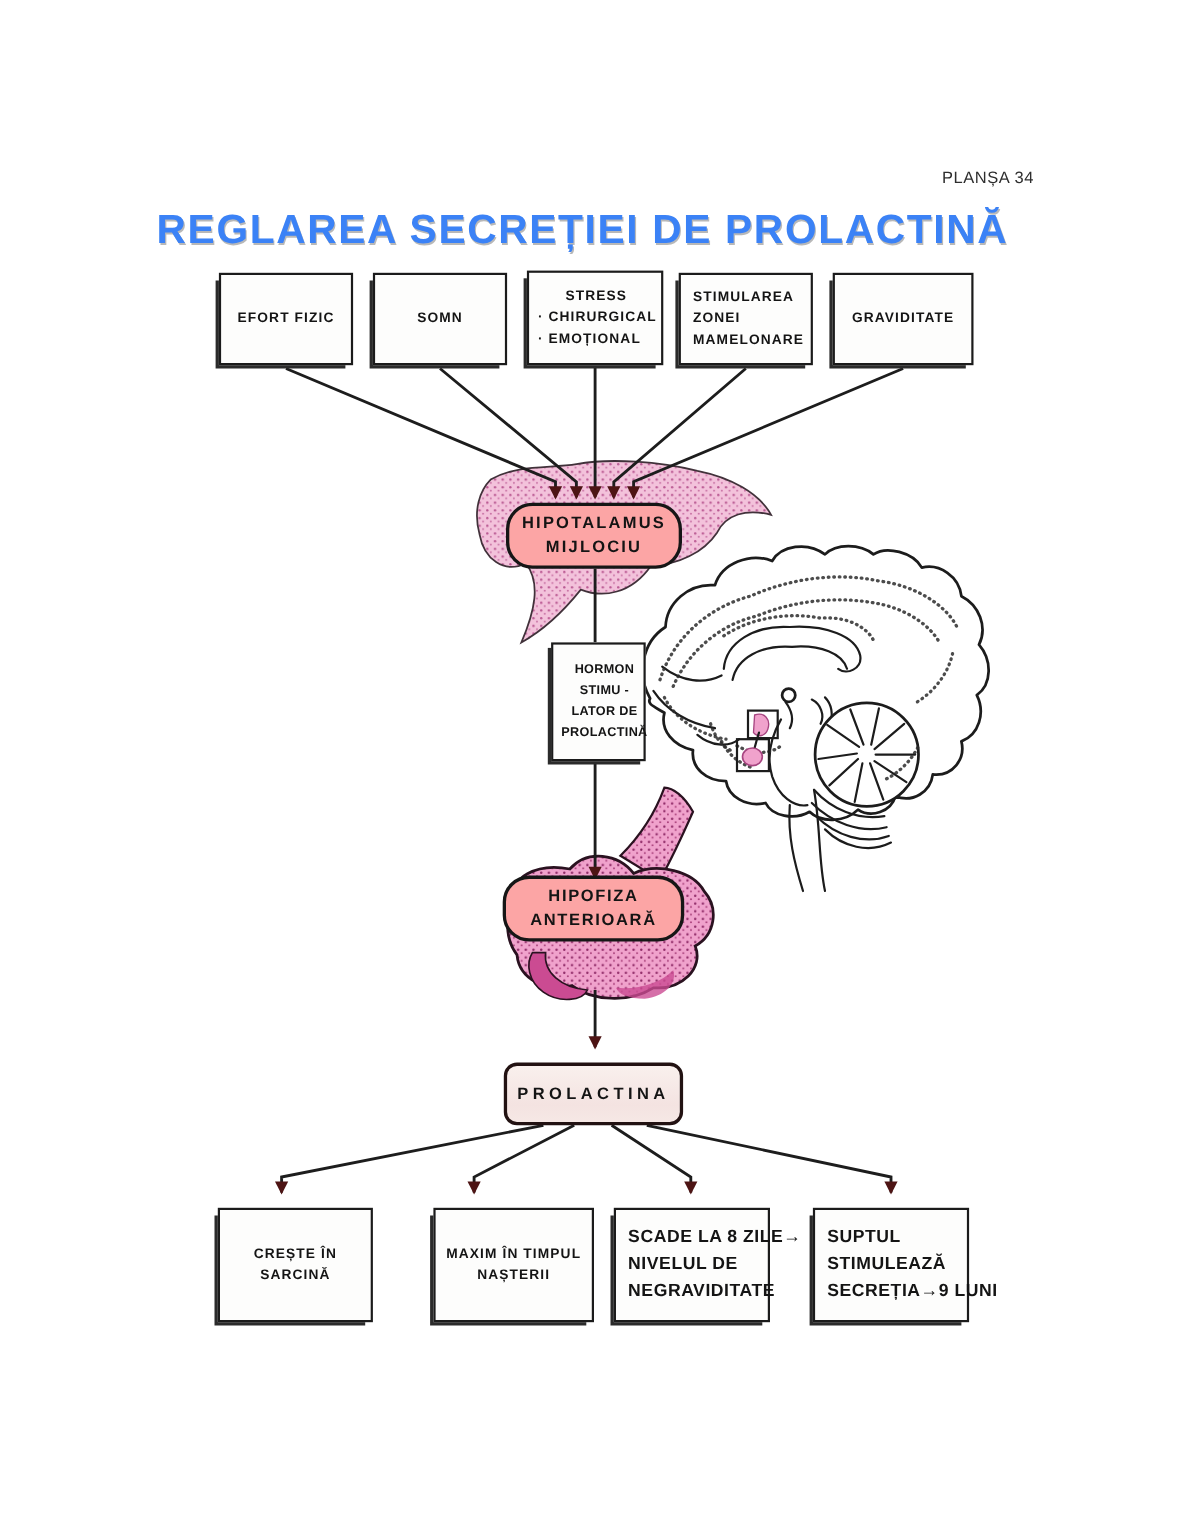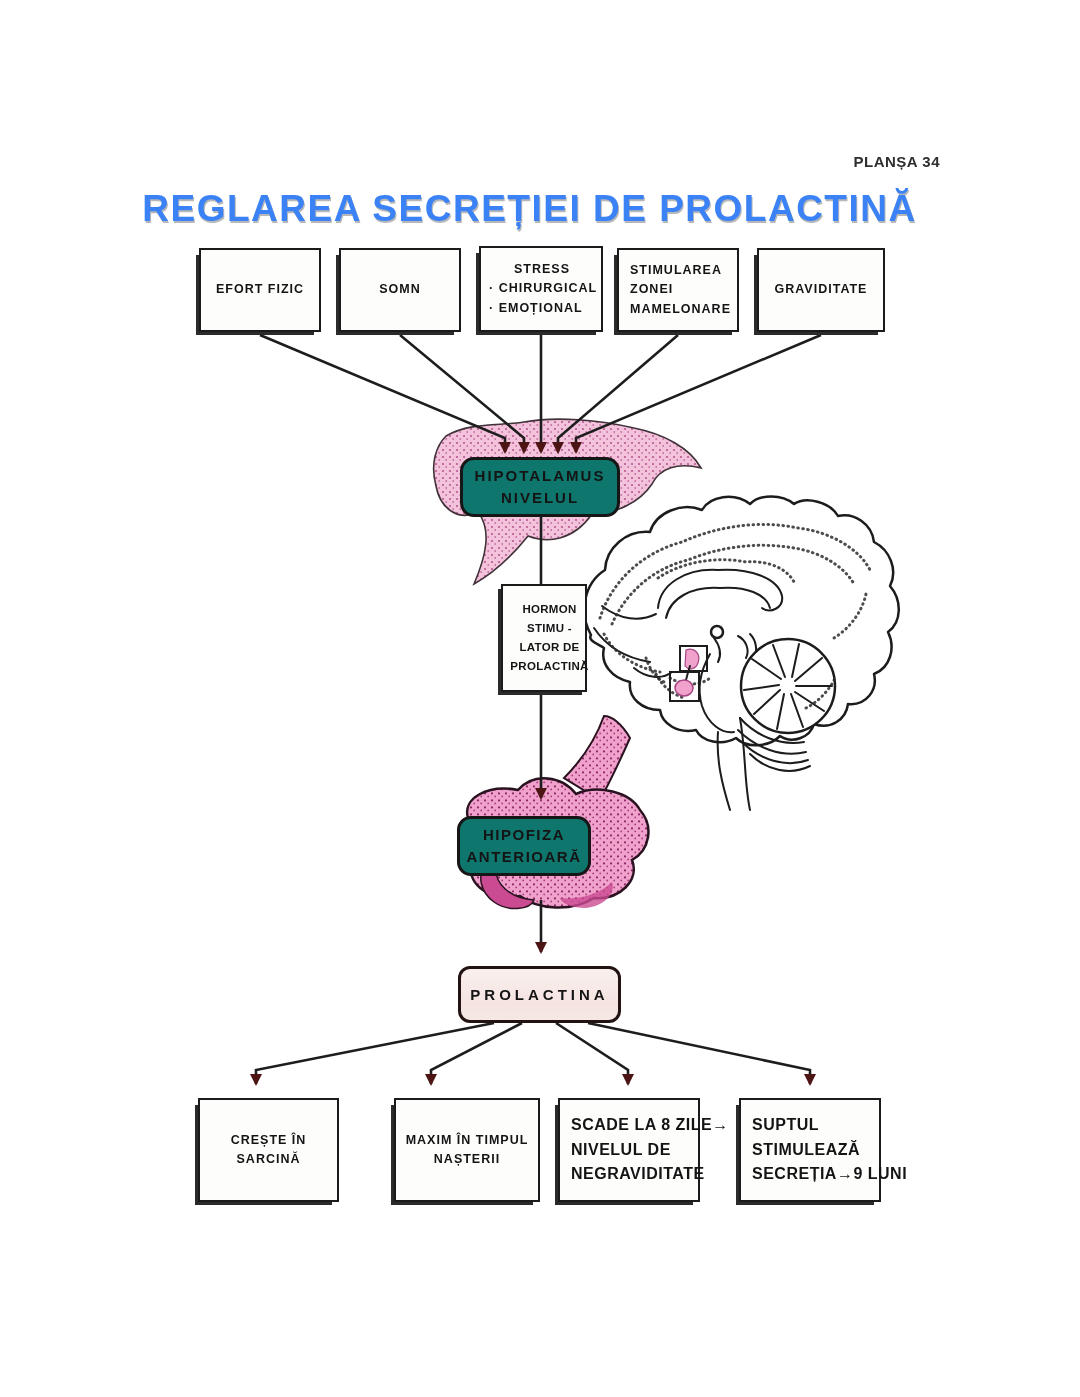--- a/index.html
+++ b/index.html
@@ -2,40 +2,40 @@
 <html><head>
 <meta charset="utf-8">
 <style>
   html,body{margin:0;padding:0;background:#ffffff;}
   .page{
     position:relative;width:1080px;height:1397px;background:#ffffff;overflow:hidden;
     font-family:"Liberation Sans","DejaVu Sans",sans-serif;color:#141414;
   }
   .plate{
     position:absolute;top:153px;left:0;width:940px;text-align:right;
-    font-size:15px;letter-spacing:.5px;color:#2e2e2e;font-weight:bold;
+    font-size:15px;letter-spacing:.5px;color:#2e2e2e;
   }
   .title{
     position:absolute;top:188px;left:0;width:1059px;text-align:center;margin:0;
     font-size:37px;font-weight:bold;letter-spacing:1.5px;color:#3b82f6;
     text-shadow:1px 2px 0 rgba(125,125,125,.55);
     white-space:nowrap;
   }
   .sqbox{
     position:absolute;box-sizing:border-box;background:#fdfdfc;
     border:2.5px solid #1b1b1b;box-shadow:-5px 5px 0 -2px #2b2b2b;
     display:flex;flex-direction:column;justify-content:center;align-items:center;
     font-weight:bold;font-size:12.5px;line-height:1.55;letter-spacing:1px;
     text-align:right;padding:4px 6px;
   }
   .sqbox .ln{white-space:nowrap;}
   .leftal{align-items:flex-start;text-align:right;padding-left:11px;}
   .rbox{
-    position:absolute;box-sizing:border-box;background:#0f766e;
-    border:3px solid #161616;border-radius:14px;
+    position:absolute;box-sizing:border-box;background:#fca5a5;
+    border:3px solid #161616;border-radius:24px;
     display:flex;flex-direction:column;justify-content:center;align-items:center;
     font-weight:bold;letter-spacing:2px;text-align:center;line-height:1.45;
   }
   .hypo{font-size:15px;}
   .hipo{font-size:15px;letter-spacing:1.5px;}
   .prol{
     font-size:15px;letter-spacing:4px;border-radius:12px;border-color:#221212;
     background:linear-gradient(180deg,#f9f0ed 0%,#f4e3e1 70%,#f6e8e5 100%);
   }
   .horm{
@@ -189,31 +189,31 @@
     <div class="ln">STIMULAREA</div>
     <div class="ln">ZONEI</div>
     <div class="ln">MAMELONARE</div>
   </div>
   <div class="sqbox" style="left:757px;top:248px;width:128px;height:84px;">
     <div class="ln">GRAVIDITATE</div>
   </div>
 
   <div class="rbox hypo" style="left:460px;top:457px;width:160px;height:60px;">
     <div>HIPOTALAMUS</div>
-    <div>NIVELUL</div>
+    <div>MIJLOCIU</div>
   </div>
 
   <div class="horm" style="left:501px;top:584px;width:86px;height:108px;padding-left:11px;">
     <div>HORMON</div>
     <div>STIMU -</div>
     <div>LATOR DE</div>
     <div>PROLACTINĂ</div>
   </div>
 
-  <div class="rbox hipo" style="left:457px;top:816px;width:134px;height:60px;">
+  <div class="rbox hipo" style="left:457px;top:796px;width:165px;height:60px;">
     <div>HIPOFIZA</div>
     <div>ANTERIOARĂ</div>
   </div>
 
   <div class="rbox prol" style="left:458px;top:966px;width:163px;height:57px;">
     <div>PROLACTINA</div>
   </div>
 
   <div class="sqbox" style="left:198px;top:1098px;width:141px;height:104px;">
     <div class="ln">CREȘTE ÎN</div>

